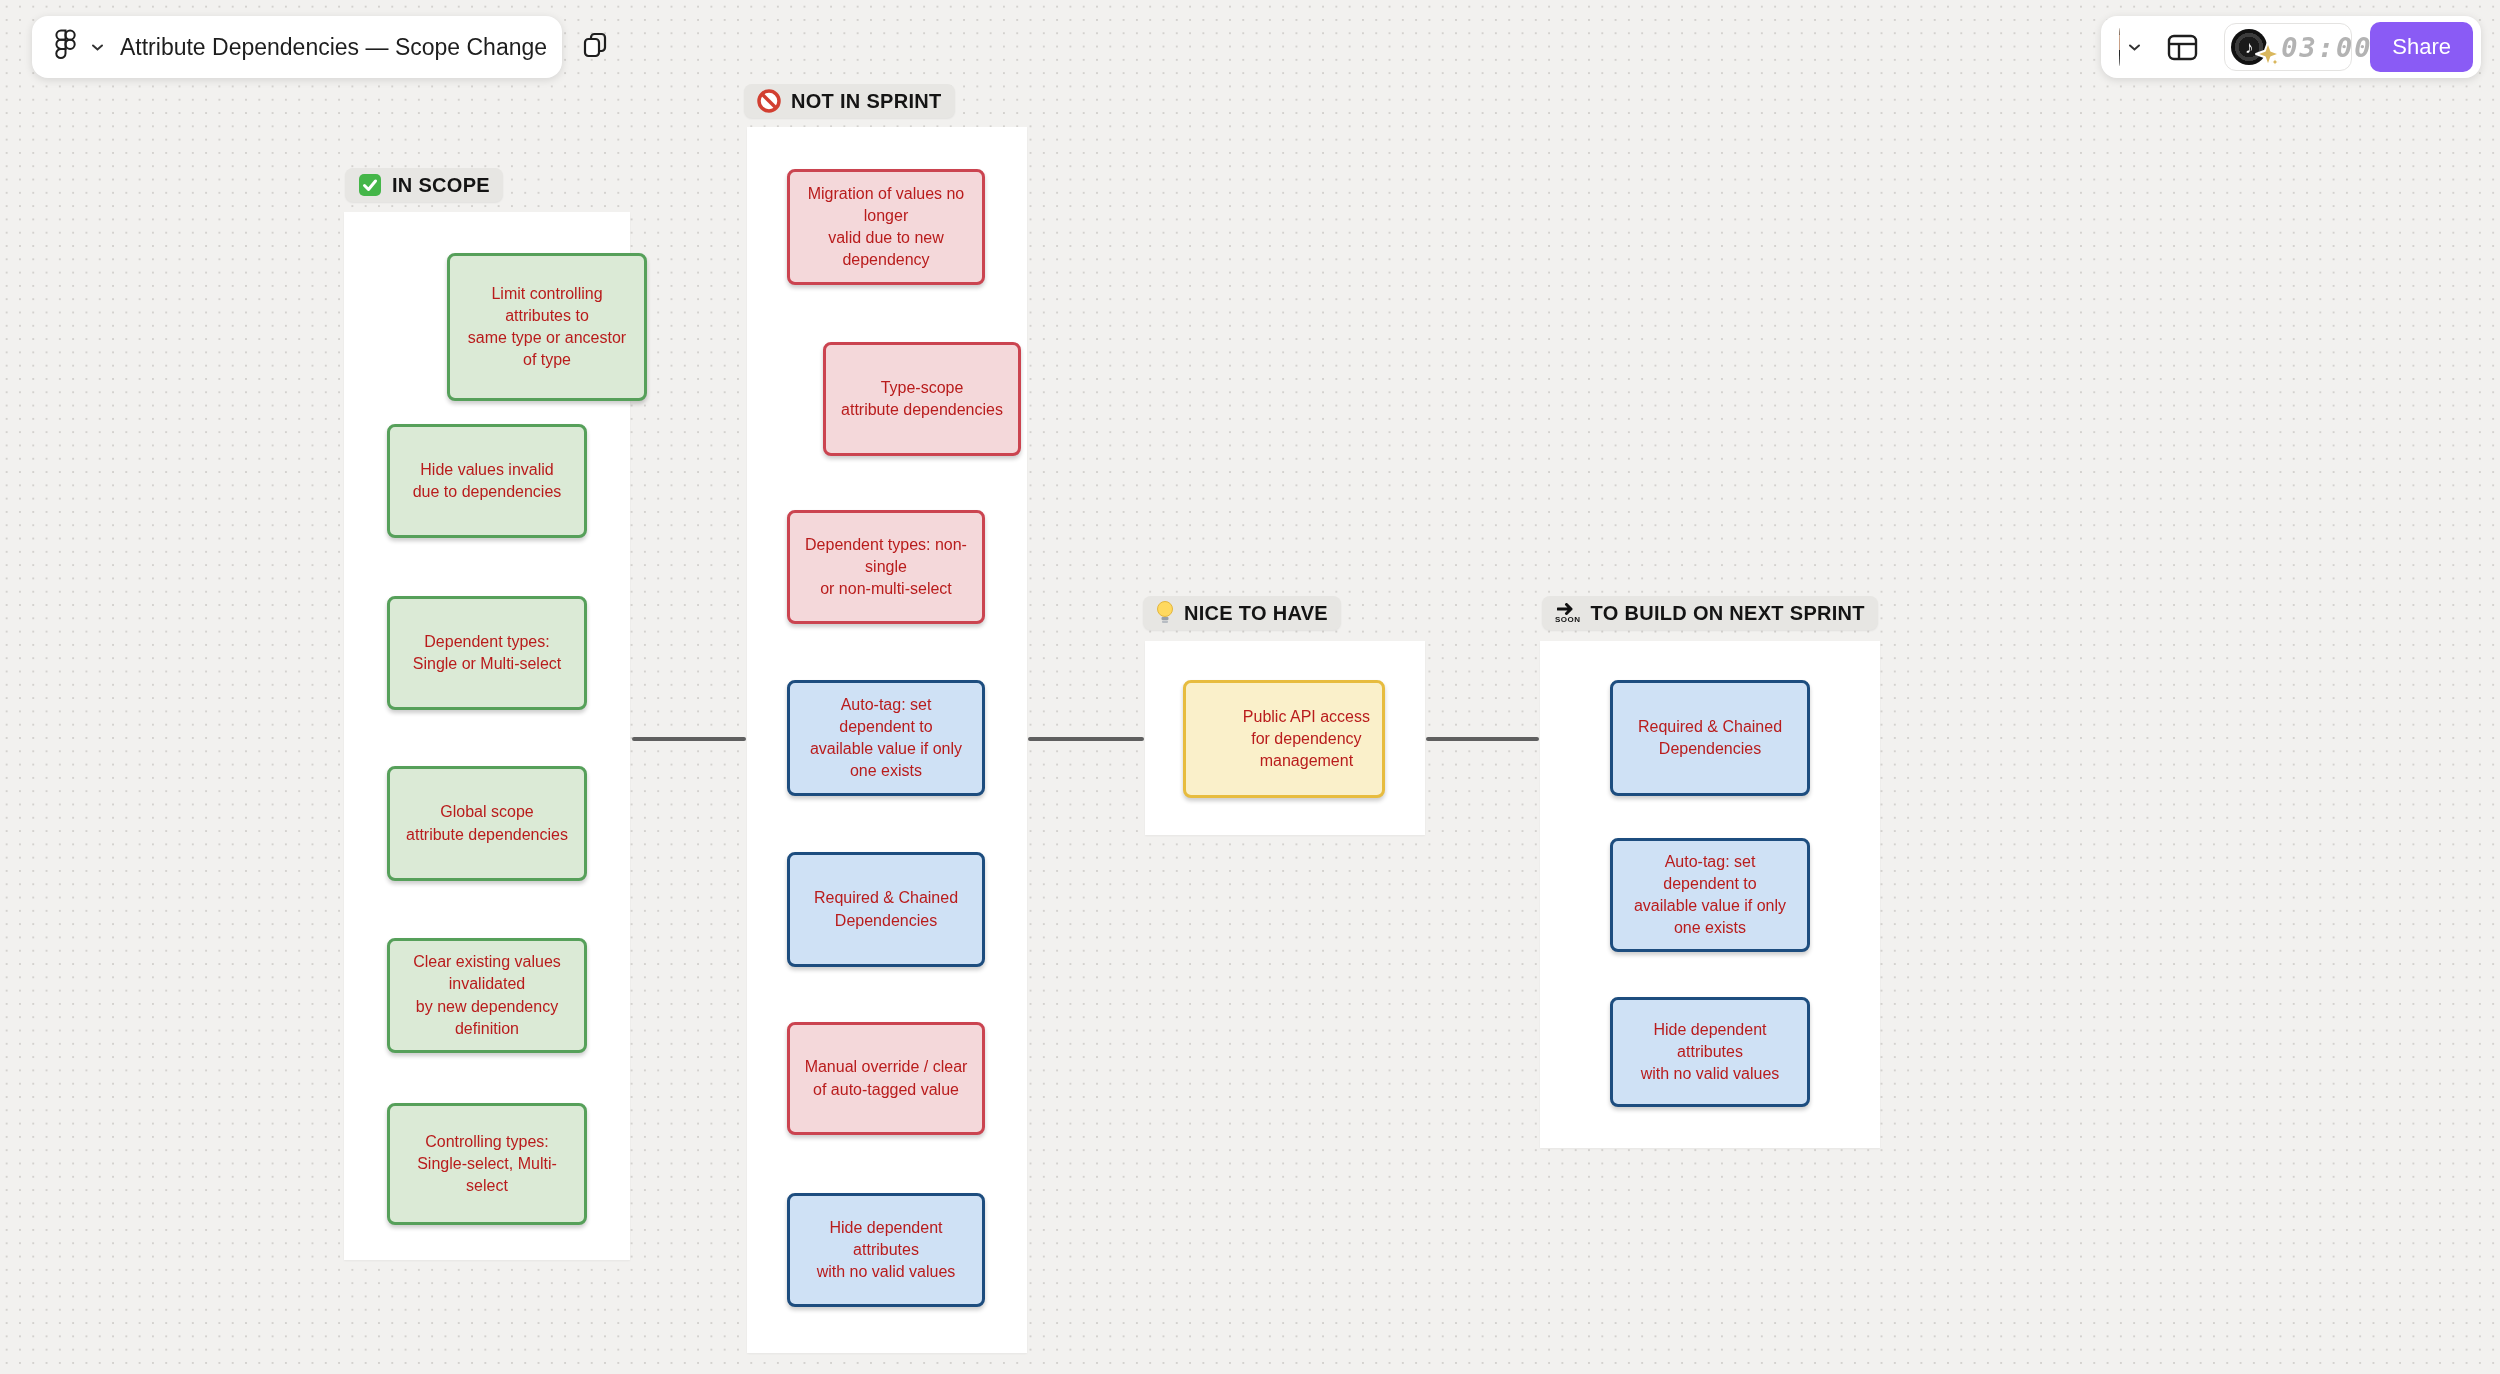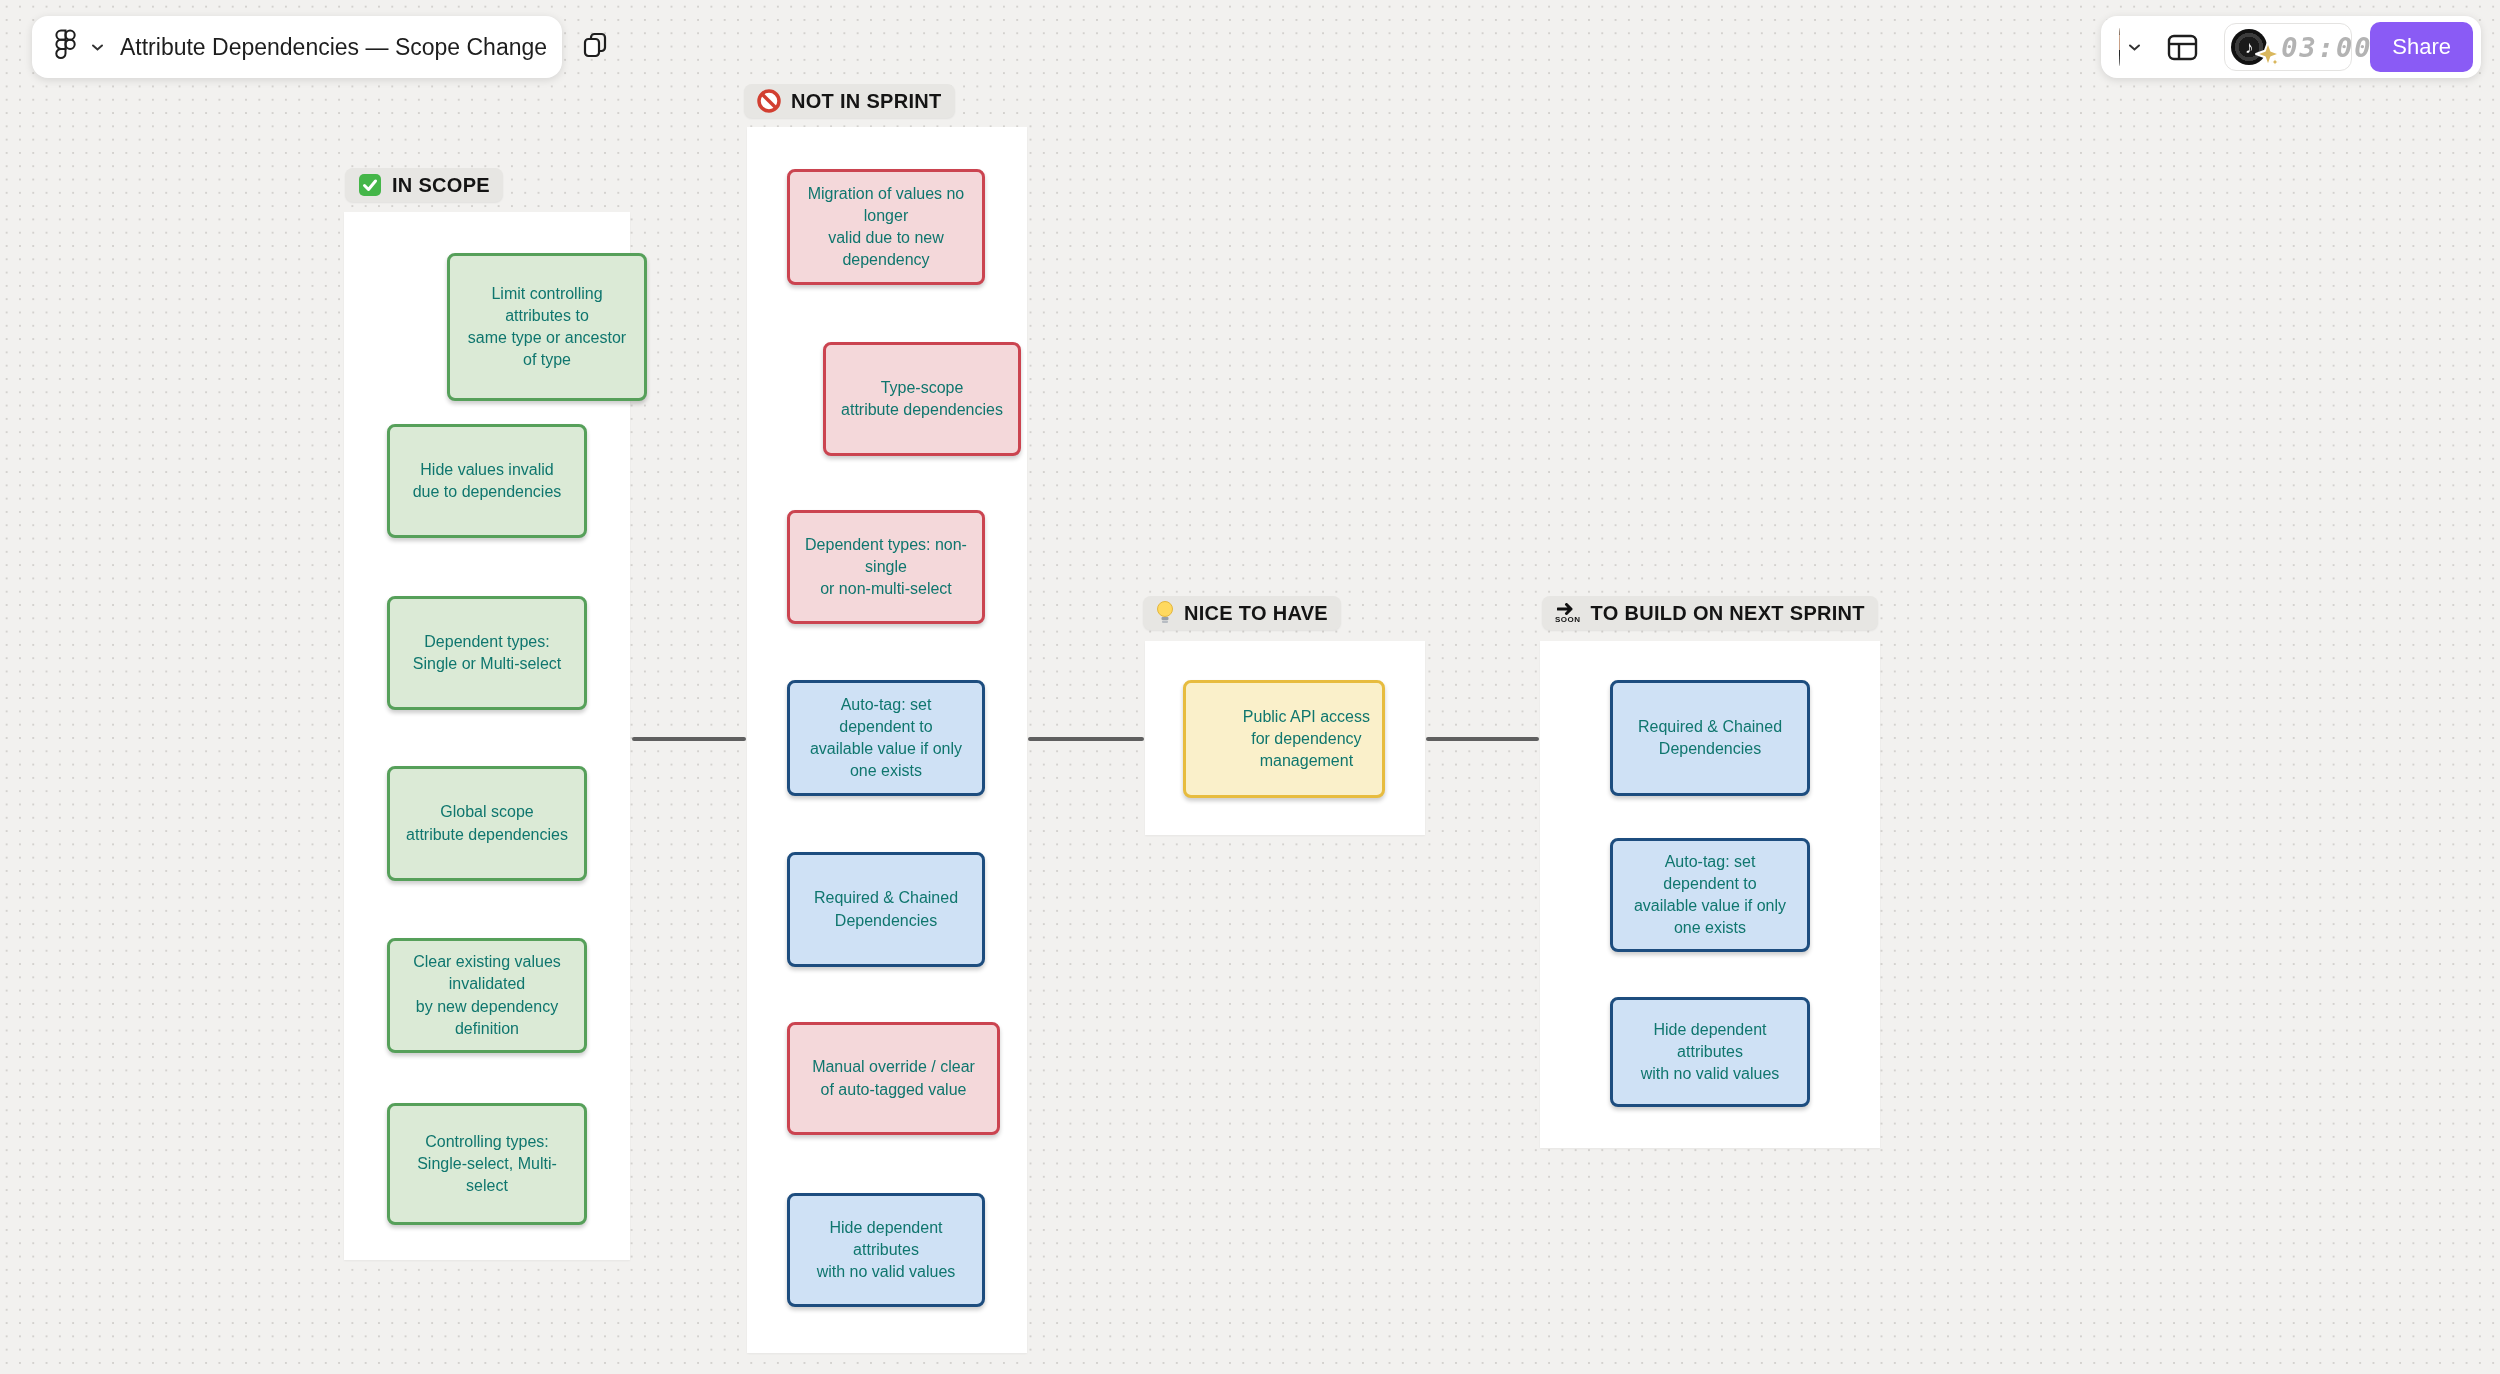--- a/index.html
+++ b/index.html
@@ -59,21 +59,21 @@
     font-size:20px;font-weight:bold;color:#141414;letter-spacing:0.3px;white-space:nowrap;
     box-shadow:0 1px 2px rgba(0,0,0,0.07);
   }
   .sec-icon{display:flex;align-items:flex-end;justify-content:center;}
   .note{
     position:absolute;border-radius:8px;border-style:solid;border-width:3.5px;
     box-shadow:0 3px 4px rgba(0,0,0,0.20);
     display:flex;align-items:center;justify-content:center;box-sizing:border-box;
   }
   .note-text{
-    font-size:16px;line-height:1.38;color:#0f766e;text-align:center;
+    font-size:16px;line-height:1.38;color:#b91c1c;text-align:center;
     white-space:pre-line;padding:8px 12px;
   }
   .note.green {background:#dbead6;border-color:#56a05a;}
   .note.red   {background:#f4d8da;border-color:#cb4450;}
   .note.blue  {background:#cfe1f5;border-color:#1d4d7f;}
   .note.yellow{background:#faf0ca;border-color:#e7bc3f;}
   .connector{position:absolute;height:4px;background:#5f5f5f;border-radius:2px;}
   .soon-icon{display:flex;flex-direction:column;align-items:center;line-height:1;}
   .soon-icon .soon-word{font-size:8px;font-weight:bold;color:#111;letter-spacing:0.5px;margin-top:1px;}
 </style>
@@ -140,21 +140,21 @@
 or non-multi-select</div>
       </div>
       <div class="note blue" style="left: 787px; top: 680px; width: 198px; height: 116px;">
         <div class="note-text">Auto-tag: set dependent to
 available value if only one exists</div>
       </div>
       <div class="note blue" style="left: 787px; top: 852px; width: 198px; height: 115px;">
         <div class="note-text">Required &amp; Chained
 Dependencies</div>
       </div>
-      <div class="note red" style="left: 787px; top: 1022px; width: 213px; height: 113px;">
+      <div class="note red" style="left: 787px; top: 1022px; width: 198px; height: 113px;">
         <div class="note-text">Manual override / clear
 of auto-tagged value</div>
       </div>
       <div class="note blue" style="left: 787px; top: 1193px; width: 198px; height: 114px;">
         <div class="note-text">Hide dependent attributes
 with no valid values</div>
       </div>
       <div class="sec-panel" style="left: 1145px; top: 641px; width: 280px; height: 194px;"></div>
       <div class="sec-header" style="left: 1143px; top: 596px;">
         <span class="sec-icon">

